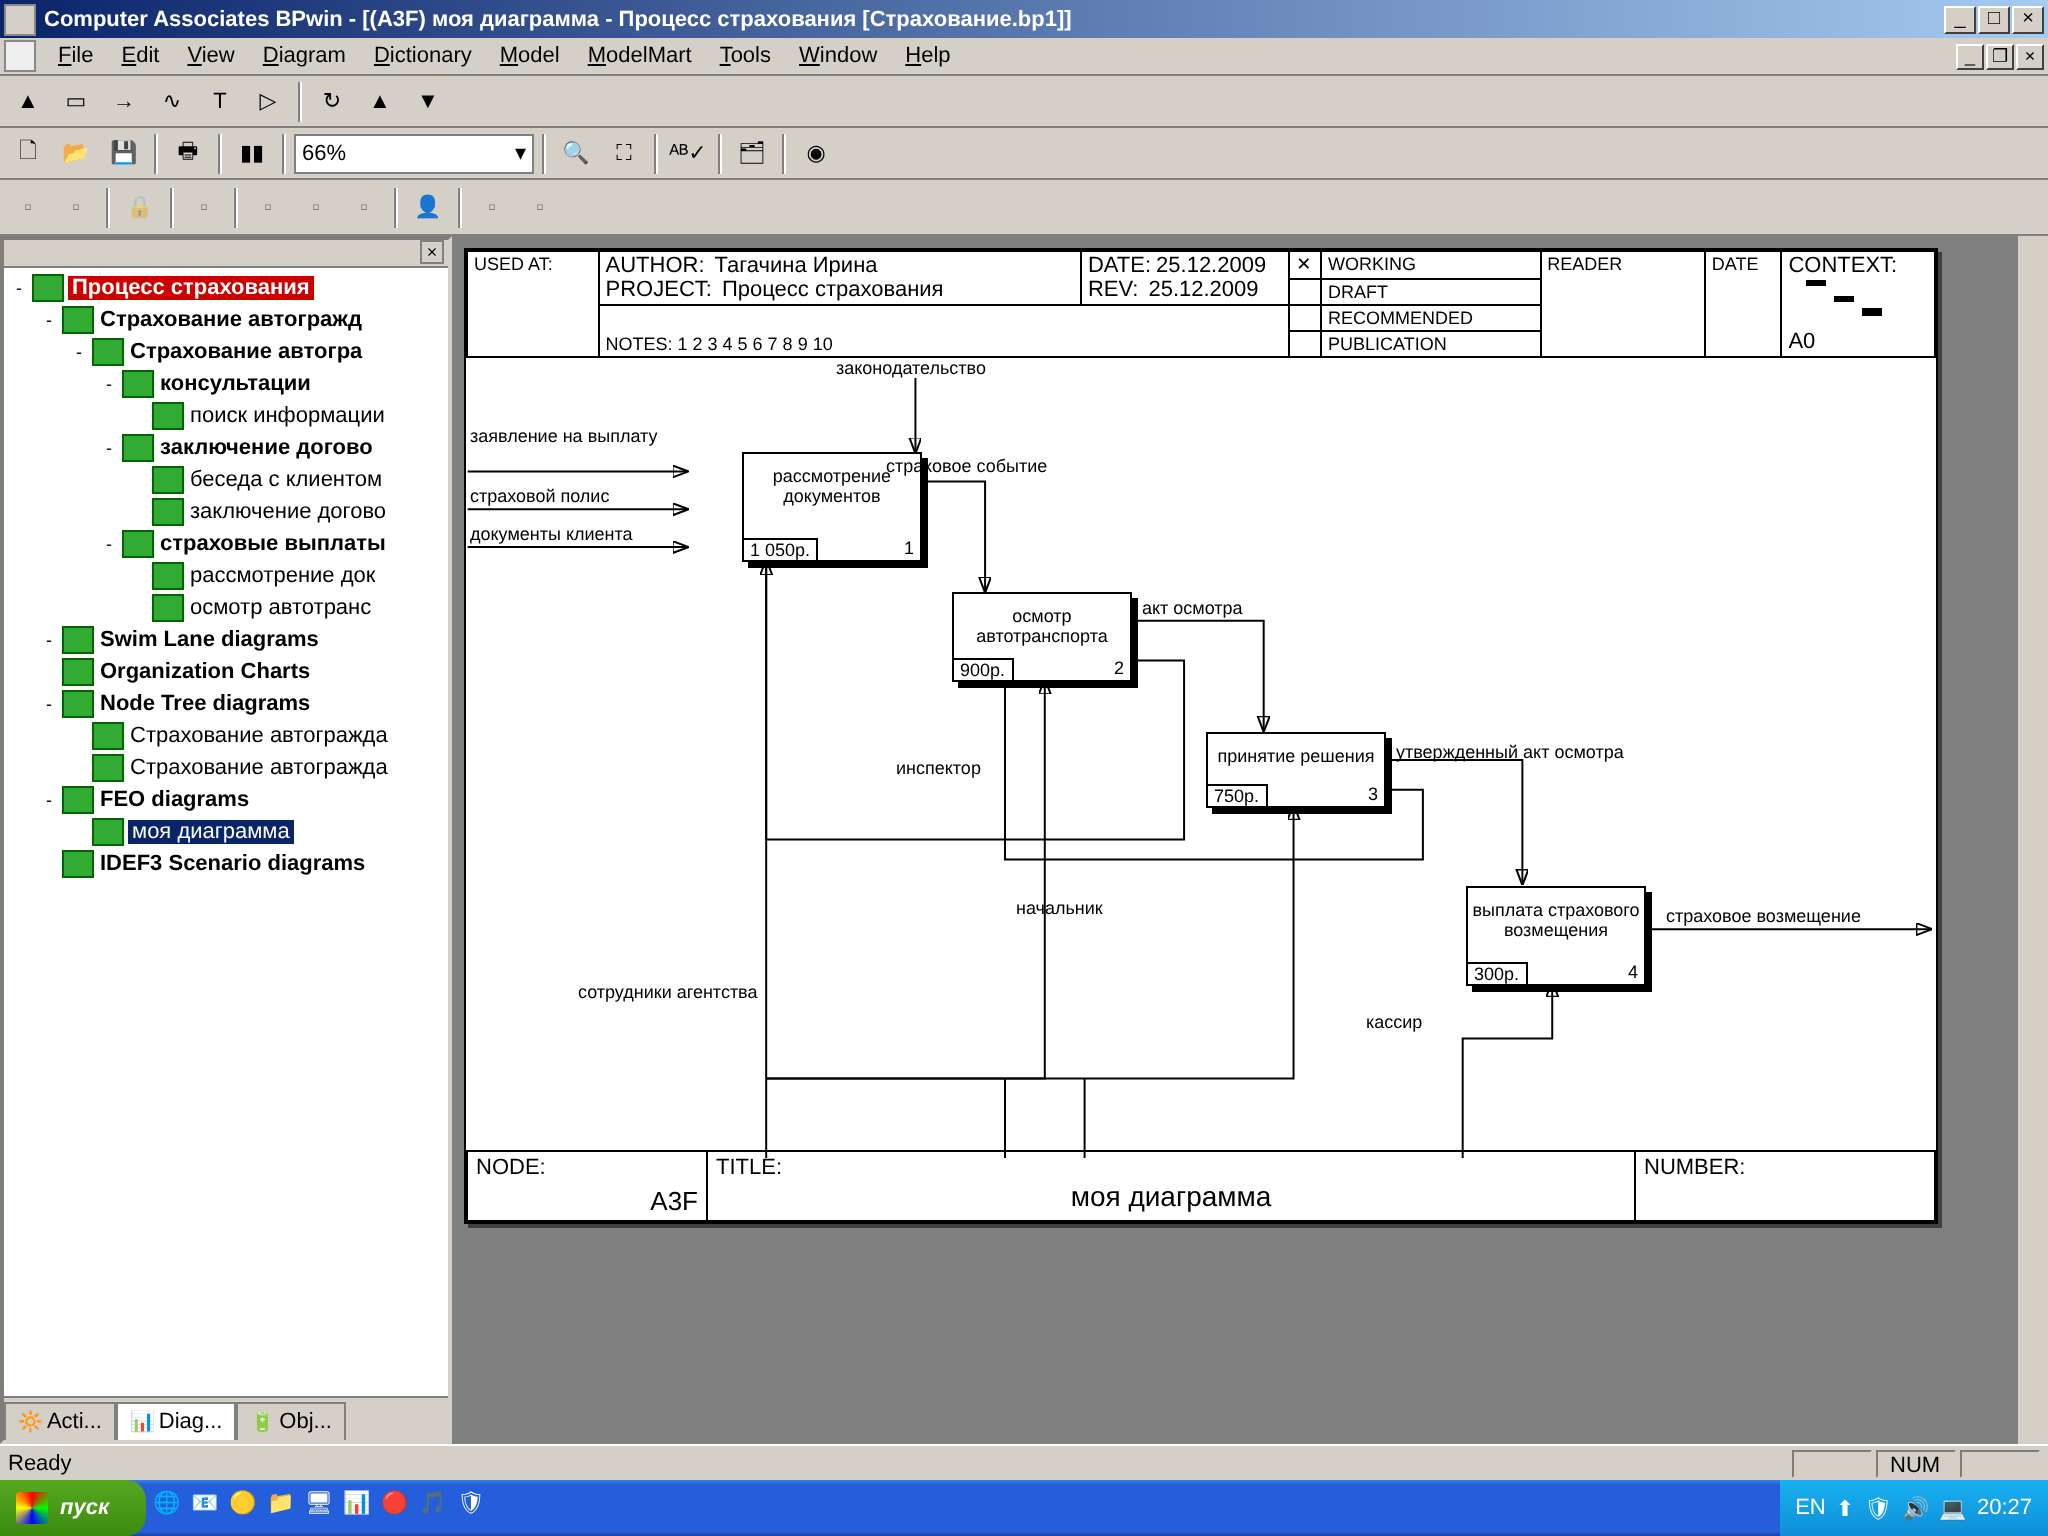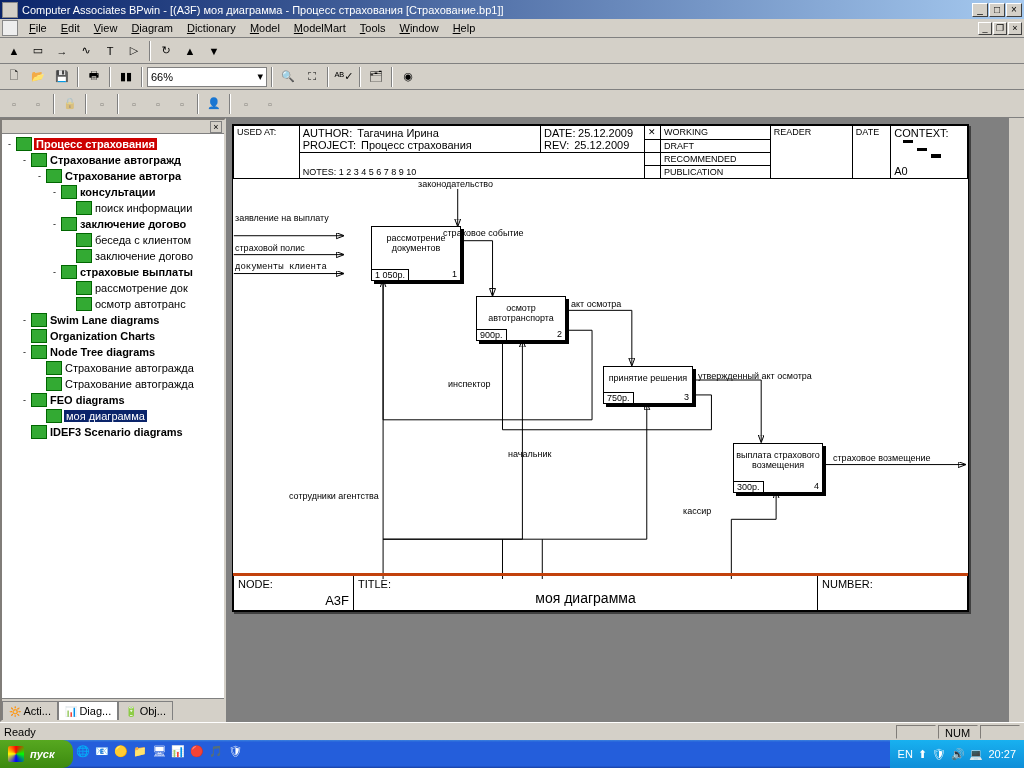--- a/index.html
+++ b/index.html
@@ -1,20 +1,20 @@
 <!DOCTYPE html>
 <html><head>
 <meta charset="utf-8">
 <style>
 * { box-sizing: border-box; margin: 0; padding: 0; font-family: "Tahoma", sans-serif; font-size: 11px; }
 body { background: #d4d0c8; width: 1024px; height: 768px; overflow: hidden; }
 
 .title-bar { height: 19px; background: linear-gradient(to right, #0a246a, #a6caf0); display: flex; align-items: center; padding: 0 2px; color: #fff; }
 .title-bar .app-icon { width: 16px; height: 16px; background: #d4d0c8; display:inline-block; margin-right:4px; border:1px solid #888;}
-.title-bar .title-text { flex: 1; font-weight: normal; font-size: 11px; }
+.title-bar .title-text { flex: 1; font-weight: bold; font-size: 11px; }
 .title-bar .win-btns { display: flex; gap: 1px; }
 .title-bar .win-btn { width: 16px; height: 14px; background: #d4d0c8; border: 1px solid #fff; border-right-color:#404040; border-bottom-color:#404040; text-align:center; font-size:10px; line-height:11px; color:#000;}
 
 .menu-bar { height: 19px; background: #d4d0c8; display: flex; align-items: center; padding: 0 2px; border-bottom: 1px solid #808080; }
 .menu-bar .menu-item { padding: 2px 7px; cursor: default; }
 .menu-bar .menu-item u { text-decoration: underline; }
 .menu-bar .mdi-btns { margin-left: auto; display:flex; gap:1px;}
 .menu-bar .mdi-btn { width: 14px; height: 13px; background: #d4d0c8; border: 1px solid #fff; border-right-color:#404040; border-bottom-color:#404040; text-align:center; font-size:9px; line-height:11px;}
 
 .toolbar { height: 26px; background: #d4d0c8; border-bottom: 1px solid #808080; display: flex; align-items: center; padding: 1px 3px; gap: 2px; }
@@ -36,21 +36,21 @@
 .stab { height:19px; border:1px solid #808080; border-bottom:none; background:#d4d0c8; padding:2px 6px; font-size:10px; display:flex; align-items:center; gap:2px;}
 .stab.active { background:#fff; }
 
 .canvas-wrap { flex:1; display:flex; }
 .canvas { flex:1; background:#808080; position:relative; overflow:auto; padding:3px;}
 .sheet { background:#fff; width:737px; height:488px; position:relative; border:1px solid #000; margin:3px; box-shadow:2px 2px 0 #404040;}
 .vscroll { width:16px; background:#d4d0c8; border-left:1px solid #808080;}
 
 .header-table { position:absolute; top:0; left:0; right:0; border-bottom:1px solid #000; background:#fff;}
 .header-table td { border:1px solid #000; padding:1px 3px; font-size:9px; vertical-align:top; height:11px;}
-.footer-table { position:absolute; bottom:0; left:0; right:4px; border-top:3px solid #c2410c;padding-left:29px; }
+.footer-table { position:absolute; bottom:0; left:0; right:4px; border-top:1px solid #c2410c;padding-left:29px; }
 .footer-table td { border:1px solid #000; padding:2px 4px; font-size:11px; vertical-align:top; height:28px;}
 
 .diagram-area { position:absolute; top:56px; bottom:32px; left:0; right:0; }
 .box { position:absolute; border:1px solid #000; background:#fff; text-align:center; font-size:9px; padding-top:6px; box-shadow:3px 3px 0 #000;}
 .box .bnum { position:absolute; bottom:1px; right:3px; font-size:9px;}
 .box .bcost { position:absolute; bottom:0; left:0; border-top:1px solid #000; border-right:1px solid #000; padding:0 3px; font-size:9px; background:#fff;}
 .dlabel { position:absolute; font-size:9px; white-space:nowrap;}
 svg.arrows { position:absolute; top:0; left:0; width:100%; height:100%; pointer-events:none;}
 svg.arrows line, svg.arrows path { stroke:#000; stroke-width:1; fill:none;}
 .ah { fill:#000; }
@@ -331,21 +331,21 @@
             <path d="M333 150 L360 150 L360 240 L150 240 L150 100"></path>
             <path d="M460 215 L480 215 L480 250 L270 250 L270 160"></path>
           </svg>
         <div class="box" style="left: 114px; top: 45px; width: 90px; height: 55px; margin-left: 24px;">рассмотрение документов<div class="bcost">1 050р.</div><div class="bnum">1</div></div>
             <div class="box" style="left: 243px; top: 115px; width: 90px; height: 45px;">осмотр автотранспорта<div class="bcost">900р.</div><div class="bnum">2</div></div>
             <div class="box" style="left: 370px; top: 185px; width: 90px; height: 38px;">принятие решения<div class="bcost">750р.</div><div class="bnum">3</div></div>
             <div class="box" style="left: 500px; top: 262px; width: 90px; height: 50px;">выплата страхового возмещения<div class="bcost">300р.</div><div class="bnum">4</div></div>
             <div class="dlabel" style="left: 185px; top: -2px;">законодательство</div>
             <div class="dlabel" style="left: 2px; top: 32px;">заявление на выплату</div>
             <div class="dlabel" style="left: 2px; top: 62px;">страховой полис</div>
-            <div class="dlabel" style="left: 2px; top: 81px; font-family: Liberation Mono, monospace;">документы клиента</div>
+            <div class="dlabel" style="left: 2px; top: 81px;">документы клиента</div>
             <div class="dlabel" style="left: 210px; top: 47px;">страховое событие</div>
             <div class="dlabel" style="left: 338px; top: 118px;">акт осмотра</div>
             <div class="dlabel" style="left: 465px; top: 190px;">утвержденный акт осмотра</div>
             <div class="dlabel" style="left: 600px; top: 272px;">страховое возмещение</div>
             <div class="dlabel" style="left: 215px; top: 198px;">инспектор</div>
             <div class="dlabel" style="left: 275px; top: 268px;">начальник</div>
             <div class="dlabel" style="left: 56px; top: 310px;">сотрудники агентства</div>
             <div class="dlabel" style="left: 450px; top: 325px;">кассир</div>
           </div>
 

